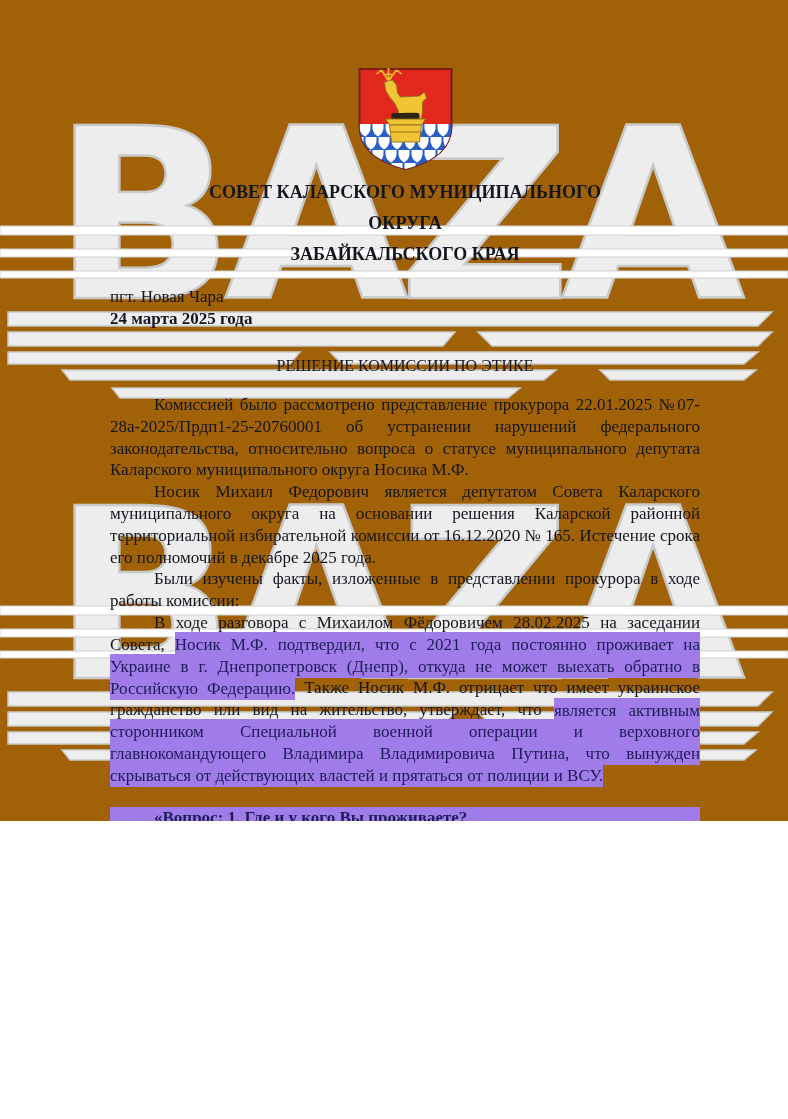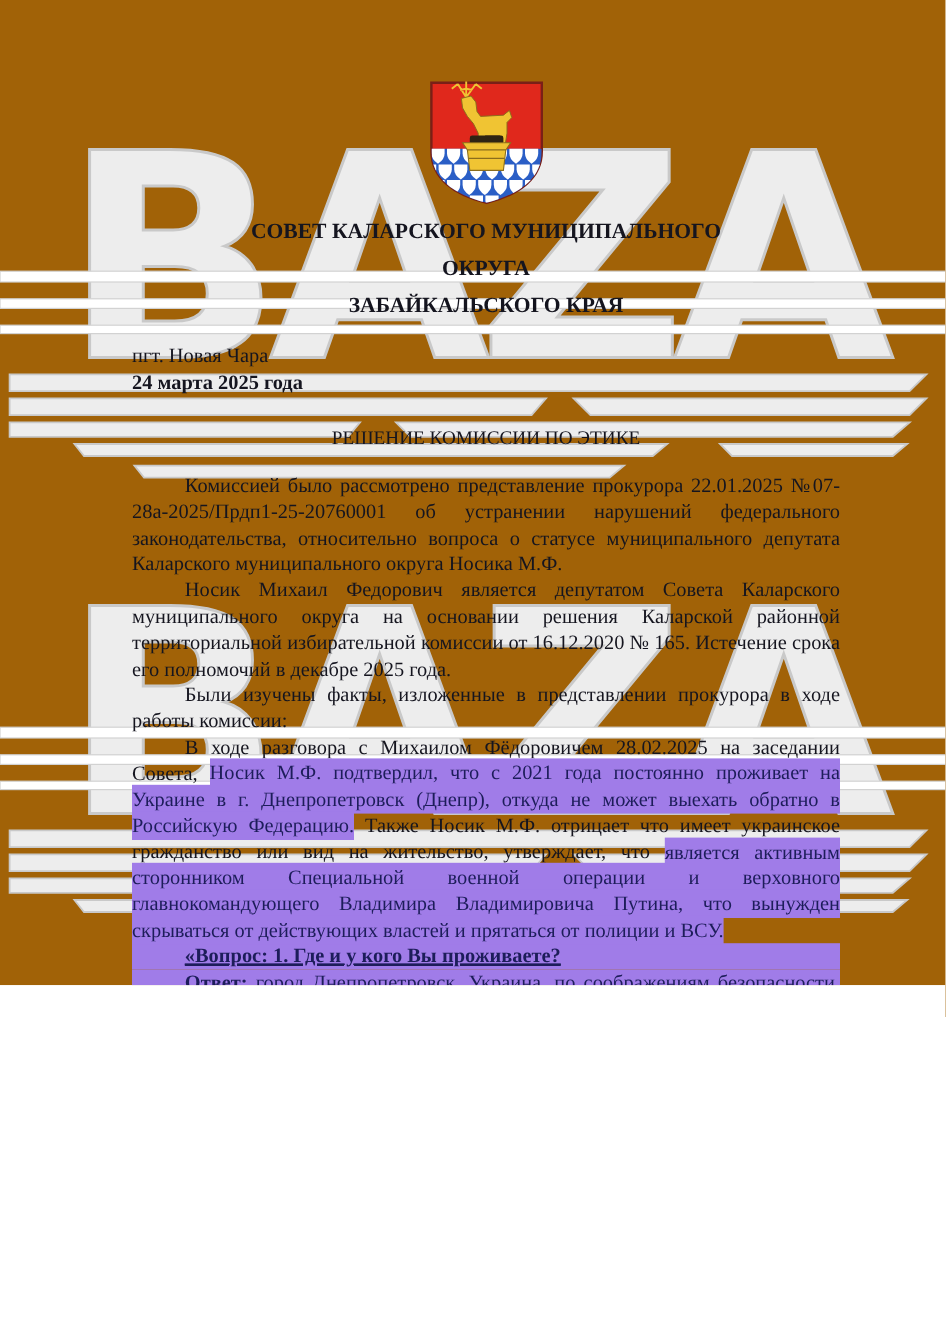--- a/index.html
+++ b/index.html
@@ -31,21 +31,21 @@
   .place-date{margin-top:16px;font-size:17px;line-height:22px;}
   .date-line{font-weight:bold;}
   .decision-heading{margin-top:24px;text-align:center;font-size:16px;line-height:23px;}
   .decision-sub{text-align:center;font-style:italic;font-size:15.5px;line-height:19px;}
   .doc-body{margin-top:17px;}
   .para{
     margin:0;font-size:17px;line-height:21.8px;
   }
   .para.justify{text-align:justify;}
   .para.indent{text-indent:44px;}
-  .para.gap{text-decoration:underline;}
+  .para.gap{margin-top:21px;text-decoration:underline;}
   .para.shaded{background:#a07ce8;color:#1d1d5a;}
   mark{background:#a07ce8;color:#1d1d5a;padding:2.5px 0;}
   .b{font-weight:bold;}
   .u{text-decoration:underline;text-decoration-thickness:1.6px;}
   
   .footer{position:absolute;left:110px;top:1036px;z-index:1;font-size:15.5px;line-height:21px;}
   .footer .pg{font-style:italic;}
   .footer .pg-num{font-weight:bold;font-style:normal;}
   .footer .ref{font-style:italic;}
 </style>

